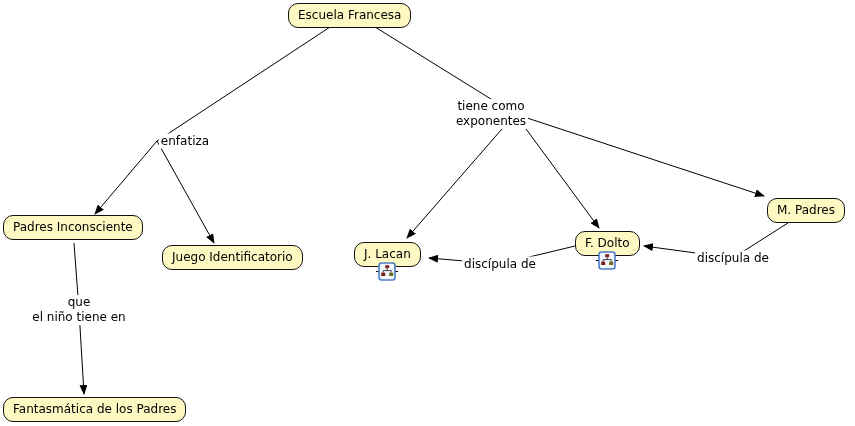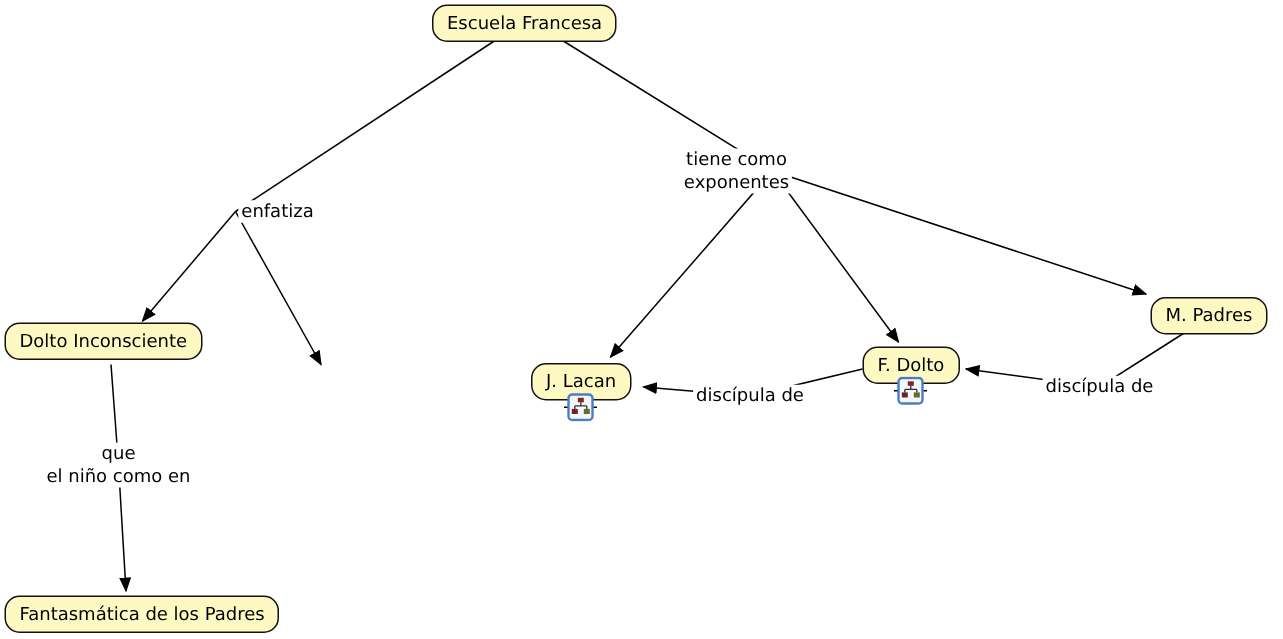--- a/index.html
+++ b/index.html
@@ -82,26 +82,27 @@
   <div class="link-label" style="left:157px; top:141px;margin-left:28px;">enfatiza</div>
 
   <div class="link-label" style="left:491px; top:114px;">tiene como
 exponentes</div>
 
   <div class="link-label" style="left:500px; top:264px;">discípula de</div>
 
   <div class="link-label" style="left:733px; top:258px;">discípula de</div>
 
   <div class="link-label" style="left:79px; top:310px;">que
-el niño como en</div>
+el niño tiene en</div>
 
   <div class="concept" style="left:288px; top:3px;">Escuela Francesa</div>
 
-  <div class="concept" style="left:3px; top:215px;">Dolto Inconsciente</div>
+  <div class="concept" style="left:3px; top:215px;">Padres Inconsciente</div>
 
+  <div class="concept" style="left:162px; top:245px;">Juego Identificatorio</div>
 
   <div class="concept" style="left:354px; top:242px;">
     <span>J. Lacan</span>
     <span class="res-icon">
       <svg width="22" height="19" viewBox="0 0 22 19">
         <line x1="0" y1="9.5" x2="3" y2="9.5" stroke="#000" stroke-width="1"></line>
         <line x1="19" y1="9.5" x2="22" y2="9.5" stroke="#000" stroke-width="1"></line>
         <rect x="3" y="1" width="16" height="17" rx="2.5" fill="#f3f8fd" stroke="#4d7cc7" stroke-width="1.6"></rect>
         <rect x="9.2" y="3.2" width="4" height="3" fill="#8b2020"></rect>
         <line x1="11.2" y1="6.2" x2="11.2" y2="8.6" stroke="#333" stroke-width="0.9"></line>

